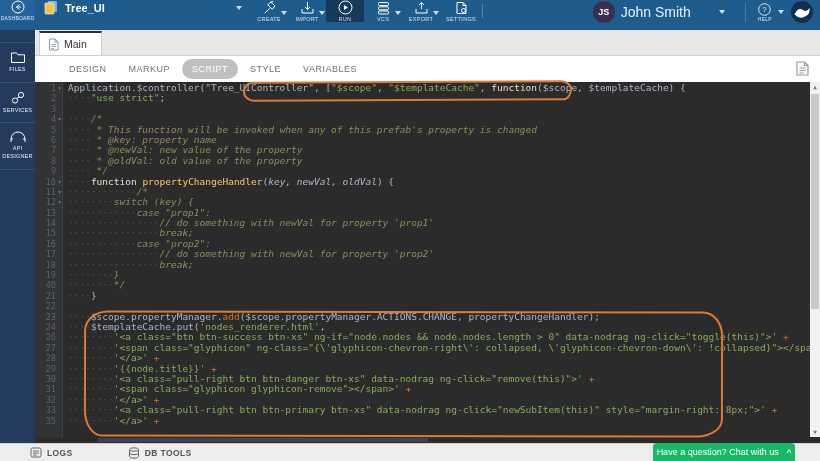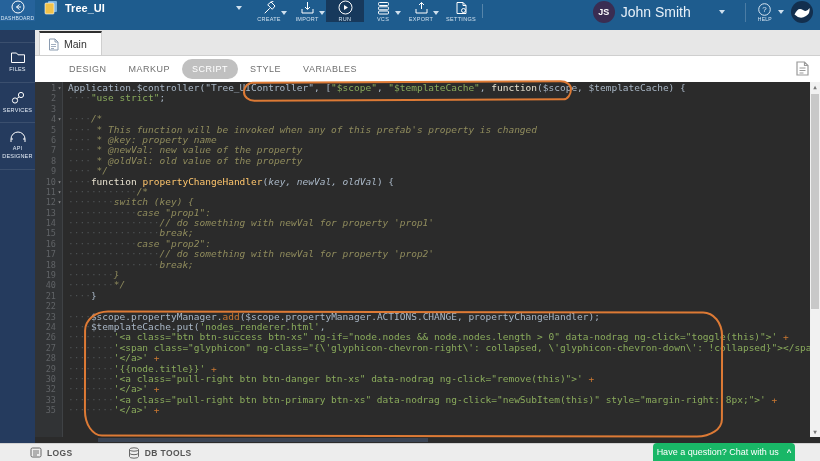--- a/index.html
+++ b/index.html
@@ -271,20 +271,21 @@
         <div class="cl"><span class="ln">40</span><span class="fold"></span><span class="code"><span class="ws">········</span><span class="com">*/</span></span></div>
         <div class="cl"><span class="ln">21</span><span class="fold"></span><span class="code"><span class="ws">····</span><span class="pl">}</span></span></div>
         <div class="cl"><span class="ln">22</span><span class="fold"></span></div>
         <div class="cl"><span class="ln">23</span><span class="fold"></span><span class="code"><span class="ws">····</span><span class="pl">$scope.propertyManager.</span><span class="mth">add</span><span class="pl">($scope.propertyManager.ACTIONS.CHANGE, propertyChangeHandler);</span></span></div>
         <div class="cl"><span class="ln">24</span><span class="fold"></span><span class="code"><span class="ws">····</span><span class="pl">$templateCache.put(</span><span class="str">'nodes_renderer.html'</span><span class="pl">,</span></span></div>
         <div class="cl"><span class="ln">26</span><span class="fold"></span><span class="code"><span class="ws">········</span><span class="str">'&lt;a class="btn btn-success btn-xs" ng-if="node.nodes &amp;&amp; node.nodes.length &gt; 0" data-nodrag ng-click="toggle(this)"&gt;'</span><span class="pl"> </span><span class="op">+</span></span></div>
         <div class="cl"><span class="ln">27</span><span class="fold"></span><span class="code"><span class="ws">········</span><span class="str">'&lt;span class="glyphicon" ng-class="{\'glyphicon-chevron-right\': collapsed, \'glyphicon-chevron-down\': !collapsed}"&gt;&lt;/span&gt;'</span></span></div>
         <div class="cl"><span class="ln">28</span><span class="fold"></span><span class="code"><span class="ws">········</span><span class="str">'&lt;/a&gt;'</span><span class="pl"> </span><span class="op">+</span></span></div>
         <div class="cl"><span class="ln">29</span><span class="fold"></span><span class="code"><span class="ws">········</span><span class="str">'{{node.title}}'</span><span class="pl"> </span><span class="op">+</span></span></div>
         <div class="cl"><span class="ln">30</span><span class="fold"></span><span class="code"><span class="ws">········</span><span class="str">'&lt;a class="pull-right btn btn-danger btn-xs" data-nodrag ng-click="remove(this)"&gt;'</span><span class="pl"> </span><span class="op">+</span></span></div>
+        <div class="cl"><span class="ln">31</span><span class="fold"></span><span class="code"><span class="ws">········</span><span class="str">'&lt;span class="glyphicon glyphicon-remove"&gt;&lt;/span&gt;'</span><span class="pl"> </span><span class="op">+</span></span></div>
         <div class="cl"><span class="ln">32</span><span class="fold"></span><span class="code"><span class="ws">········</span><span class="str">'&lt;/a&gt;'</span><span class="pl"> </span><span class="op">+</span></span></div>
         <div class="cl"><span class="ln">33</span><span class="fold"></span><span class="code"><span class="ws">········</span><span class="str">'&lt;a class="pull-right btn btn-primary btn-xs" data-nodrag ng-click="newSubItem(this)" style="margin-right: 8px;"&gt;'</span><span class="pl"> </span><span class="op">+</span></span></div>
         <div class="cl"><span class="ln">35</span><span class="fold"></span><span class="code"><span class="ws">········</span><span class="str">'&lt;/a&gt;'</span><span class="pl"> </span><span class="op">+</span></span></div>
       </div>
     <div class="vscroll">
       <div class="varr" style="top:0">▲</div>
       <div class="vthumb"></div>
       <div class="varr" style="bottom:0">▼</div>
     </div>
     <div class="hscroll">

